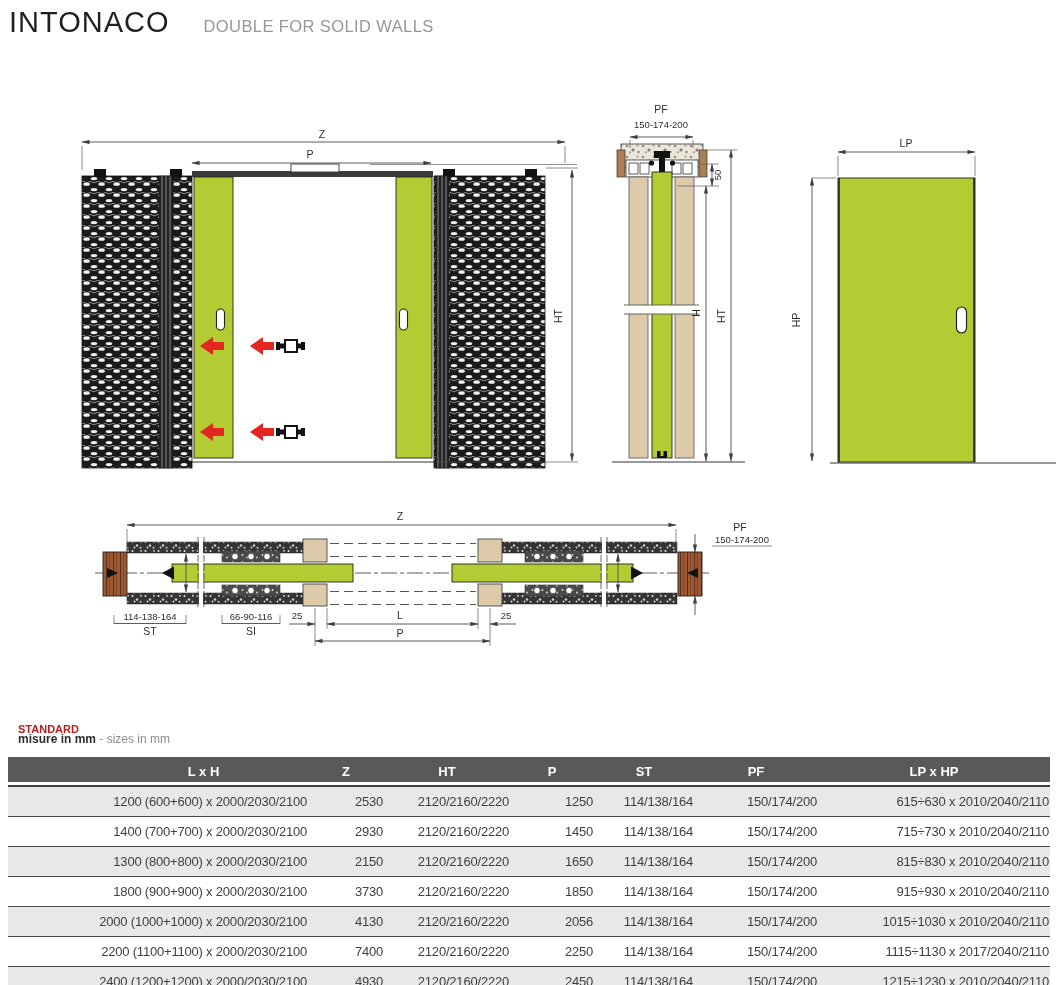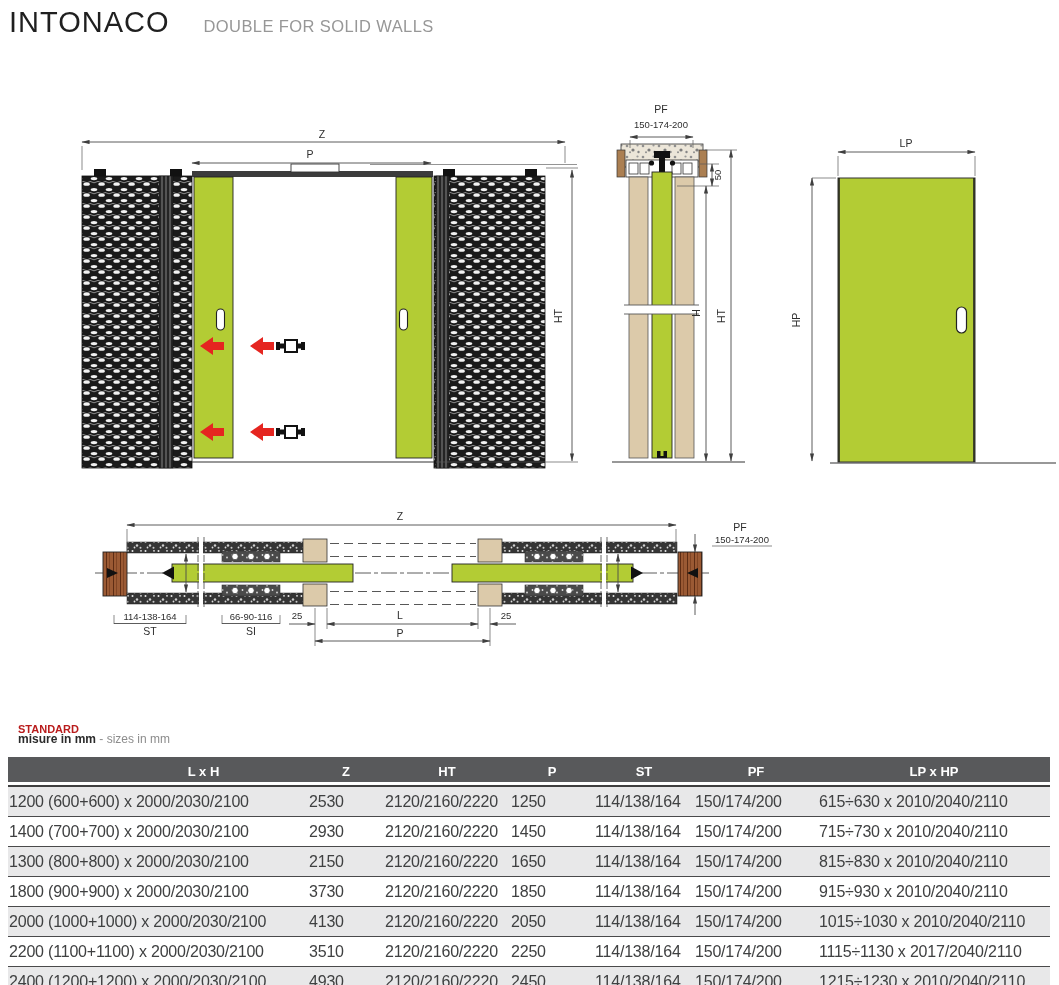--- a/index.html
+++ b/index.html
@@ -11,21 +11,21 @@
   .drawing-wrap{position:absolute;left:0;top:0;}
   .std-title{position:absolute;left:18px;top:712px;font-size:11px;font-weight:700;color:#b91c1c;margin-top:11px;}
   .std-note{position:absolute;left:18px;top:732px;font-size:12px;color:#8c8c8c;}
   .std-note b{color:#2b2b2b;}
   table.spec{position:absolute;left:8px;top:757px;width:1042px;border-collapse:collapse;
              table-layout:fixed;}
   table.spec th{background:#58595b;color:#fff;font-size:13px;font-weight:700;height:26px;
              text-align:center;box-shadow:inset 0 -3px 0 #fff;border-bottom:2px solid #3f3f3f;
              letter-spacing:0;}
   table.spec th.first{padding-left:92px;}
-  table.spec td{font-size:16px;color:#3f4041;text-align:left;height:27px;
+  table.spec td{font-size:13px;color:#3f4041;text-align:right;height:27px;
              letter-spacing:-0.2px;white-space:nowrap;overflow:hidden;}
   table.spec tbody tr{border-top:1.6px solid #4a4a4b;}
   table.spec tbody tr:first-child{border-top:none;}
   table.spec tbody tr:nth-child(odd){background:#e8e8e9;}
   table.spec tbody tr:nth-child(even){background:#ffffff;}
   table.spec{border-bottom:1.6px solid #4a4a4b;}
   
   .dim{stroke:#4a4a4a;stroke-width:0.9;fill:none;}
   .ext{stroke:#5a5a5a;stroke-width:0.7;fill:none;}
   .dimlbl{font-family:"Liberation Sans",sans-serif;font-size:10.5px;fill:#2e2e2e;}
@@ -355,28 +355,28 @@
           <td>2120/2160/2220</td>
           <td>1850</td>
           <td>114/138/164</td>
           <td>150/174/200</td>
           <td>915÷930 x 2010/2040/2110</td>
       </tr>
       <tr>
         <td>2000 (1000+1000) x 2000/2030/2100</td>
           <td>4130</td>
           <td>2120/2160/2220</td>
-          <td>2050</td>
+          <td>2056</td>
           <td>114/138/164</td>
           <td>150/174/200</td>
           <td>1015÷1030 x 2010/2040/2110</td>
       </tr>
       <tr>
         <td>2200 (1100+1100) x 2000/2030/2100</td>
-          <td>3510</td>
+          <td>7400</td>
           <td>2120/2160/2220</td>
           <td>2250</td>
           <td>114/138/164</td>
           <td>150/174/200</td>
           <td>1115÷1130 x 2017/2040/2110</td>
       </tr>
       <tr>
         <td>2400 (1200+1200) x 2000/2030/2100</td>
           <td>4930</td>
           <td>2120/2160/2220</td>

